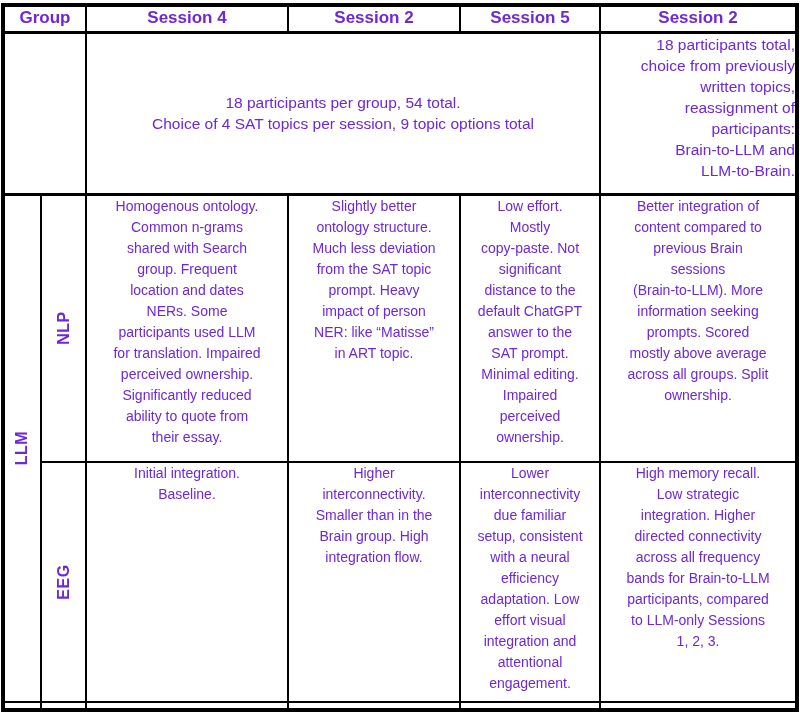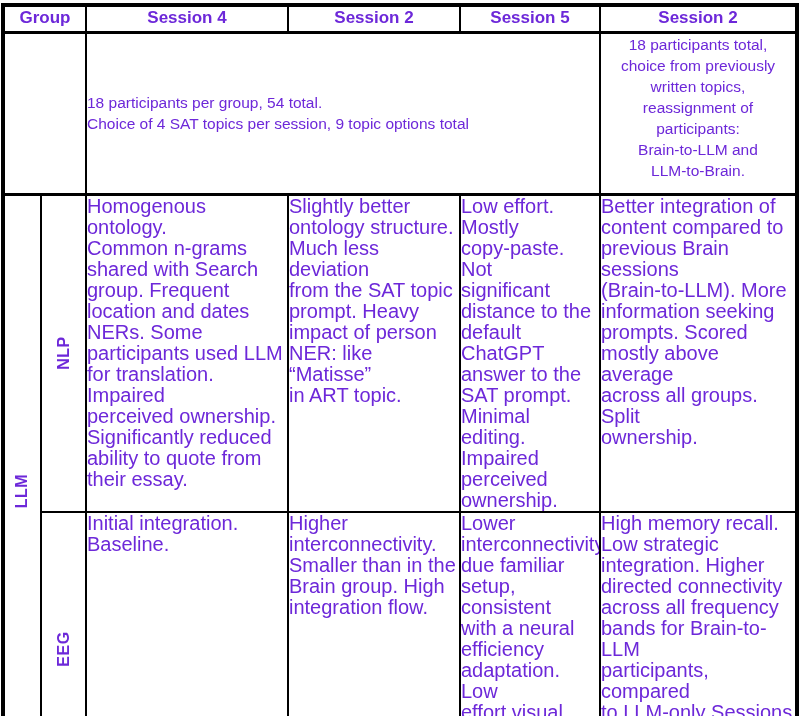--- a/index.html
+++ b/index.html
@@ -35,40 +35,41 @@
     font-size: 17px;
     font-weight: bold;
     text-align: center;
     vertical-align: middle;
     line-height: 1.1;
   }
   
   tr.row-participants { height: 162px; }
   tr.row-participants td { border-bottom: 3px solid #000000; }
   td.cell-mid-center {
+    text-align: center;
     vertical-align: middle;
     font-size: 15.5px;
     line-height: 21px;
     padding-bottom: 24px;
   }
   td.cell-top-center {
-    text-align: center;
+    text-align: right;
     vertical-align: top;
     font-size: 15.5px;
     line-height: 21px;
     white-space: pre-line;
     padding: 2px 2px 0 2px;
   }
   
   tr.row-nlp { height: 268px; }
   tr.row-eeg { height: 240px; }
   td.cell {
     vertical-align: top;
-    text-align: left;
-    font-size: 20px;
+    text-align: center;
+    font-size: 14px;
     line-height: 21px;
     white-space: pre-line;
     padding: 1px 1px 0 3px;
   }
   td.vcell {
     text-align: center;
     vertical-align: middle;
   }
   td.vcell .rot {
     display: inline-block;

